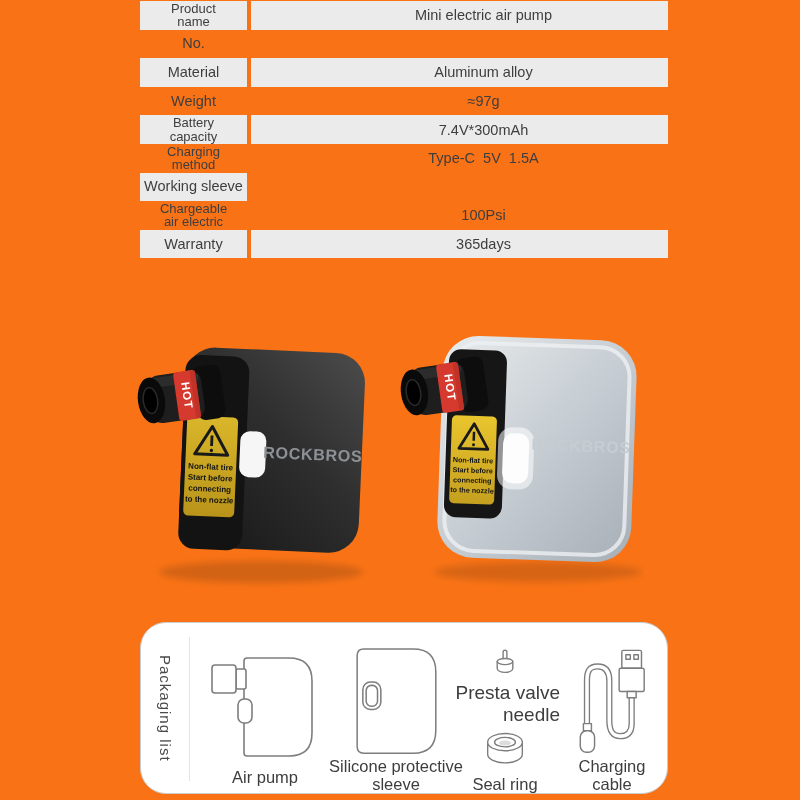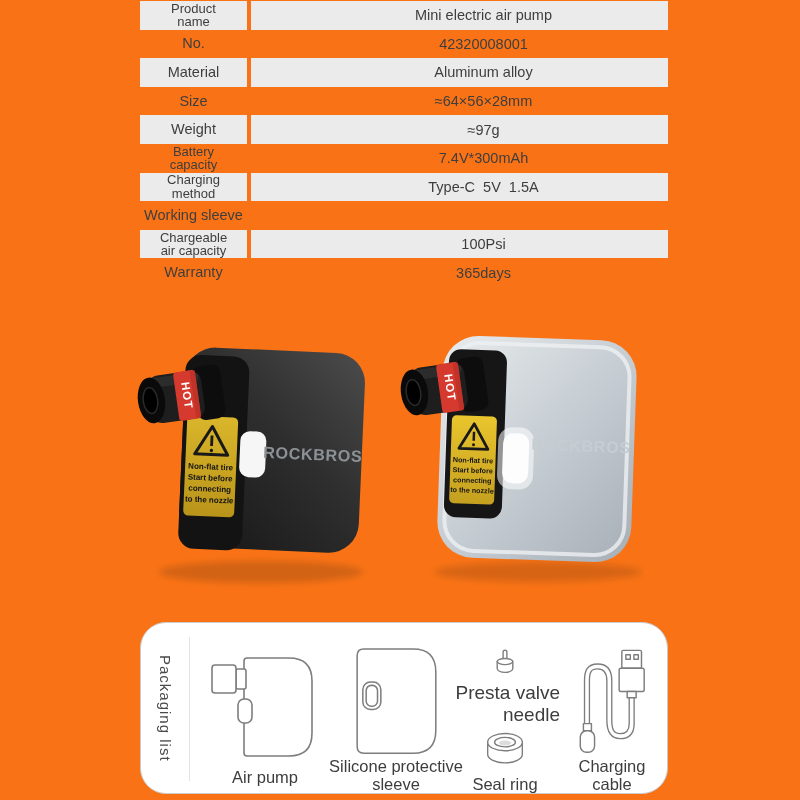--- a/index.html
+++ b/index.html
@@ -57,37 +57,28 @@
         </div>
       <div class="spec-gap"></div>
       <div class="cell spec-value">Mini electric air pump</div>
     </div>
     <div class="spec-row">
       <div class="cell spec-label">
           <span>No.</span>
           <span></span>
         </div>
       <div class="spec-gap"></div>
-      <div class="cell spec-value">42320008001</div>
     </div>
     <div class="spec-row">
       <div class="cell spec-label">
           <span>Material</span>
           <span></span>
         </div>
       <div class="spec-gap"></div>
       <div class="cell spec-value">Aluminum alloy</div>
-    </div>
-    <div class="spec-row">
-      <div class="cell spec-label">
-          <span>Size</span>
-          <span></span>
-        </div>
-      <div class="spec-gap"></div>
-      <div class="cell spec-value">≈64×56×28mm</div>
     </div>
     <div class="spec-row">
       <div class="cell spec-label">
           <span>Weight</span>
           <span></span>
         </div>
       <div class="spec-gap"></div>
       <div class="cell spec-value">≈97g</div>
     </div>
     <div class="spec-row two">
@@ -109,21 +100,21 @@
     <div class="spec-row">
       <div class="cell spec-label">
           <span>Working sleeve</span>
           <span></span>
         </div>
       <div class="spec-gap"></div>
     </div>
     <div class="spec-row two">
       <div class="cell spec-label">
           <span>Chargeable</span>
-          <span>air capacity</span>
+          <span>air electric</span>
         </div>
       <div class="spec-gap"></div>
       <div class="cell spec-value">100Psi</div>
     </div>
     <div class="spec-row">
       <div class="cell spec-label">
           <span>Warranty</span>
           <span></span>
         </div>
       <div class="spec-gap"></div>

